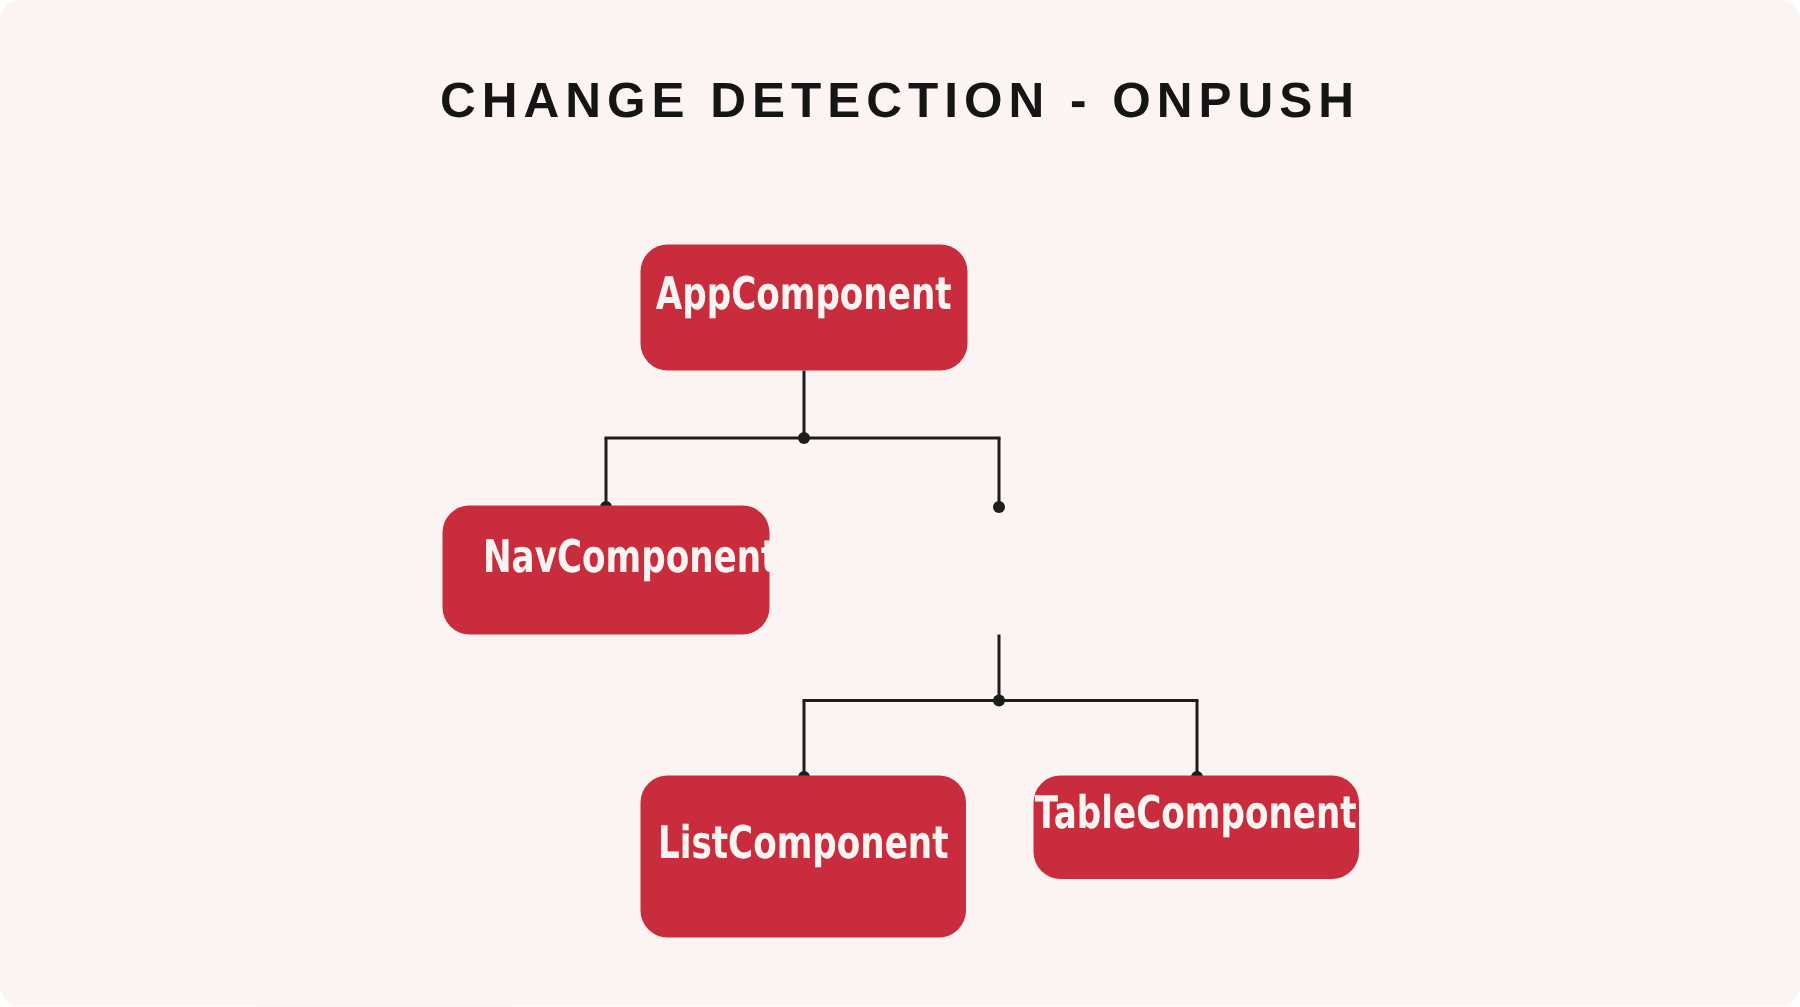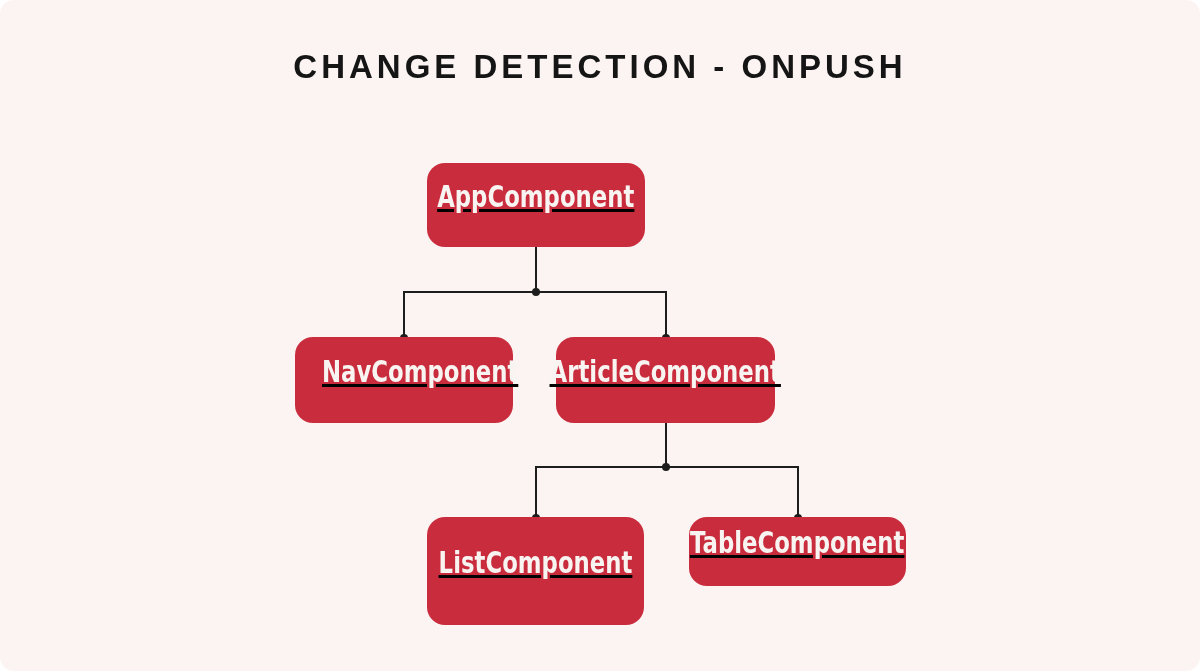--- a/index.html
+++ b/index.html
@@ -34,21 +34,20 @@
     color: var(--title-text);
   }
   .node {
     position: absolute;
     background: var(--node-bg);
     border-radius: 18px;
     display: flex;
     align-items: center;
     justify-content: center;
     padding-bottom: 18px;
-    text-decoration: underline;
   }
   .node-label {
     display: inline-block;
     font-family: "DejaVu Sans", sans-serif;
     font-weight: 700;
     font-size: 30px;
     color: var(--node-text);
     white-space: nowrap;
     transform: scaleX(0.76);
     transform-origin: center;
@@ -109,23 +108,20 @@
   <div class="dot d-table"></div>
 
   <div class="node node-app">
     <span class="node-label">AppComponent</span>
   </div>
 
   <div class="node node-nav">
     <span class="node-label">NavComponent</span>
   </div>
 
-  <div class="node node-article">
-    <span class="node-label">ArticleComponent</span>
-  </div>
 
   <div class="node node-list">
     <span class="node-label">ListComponent</span>
   </div>
 
   <div class="node node-table">
     <span class="node-label">TableComponent</span>
   </div>
 
 </div>

